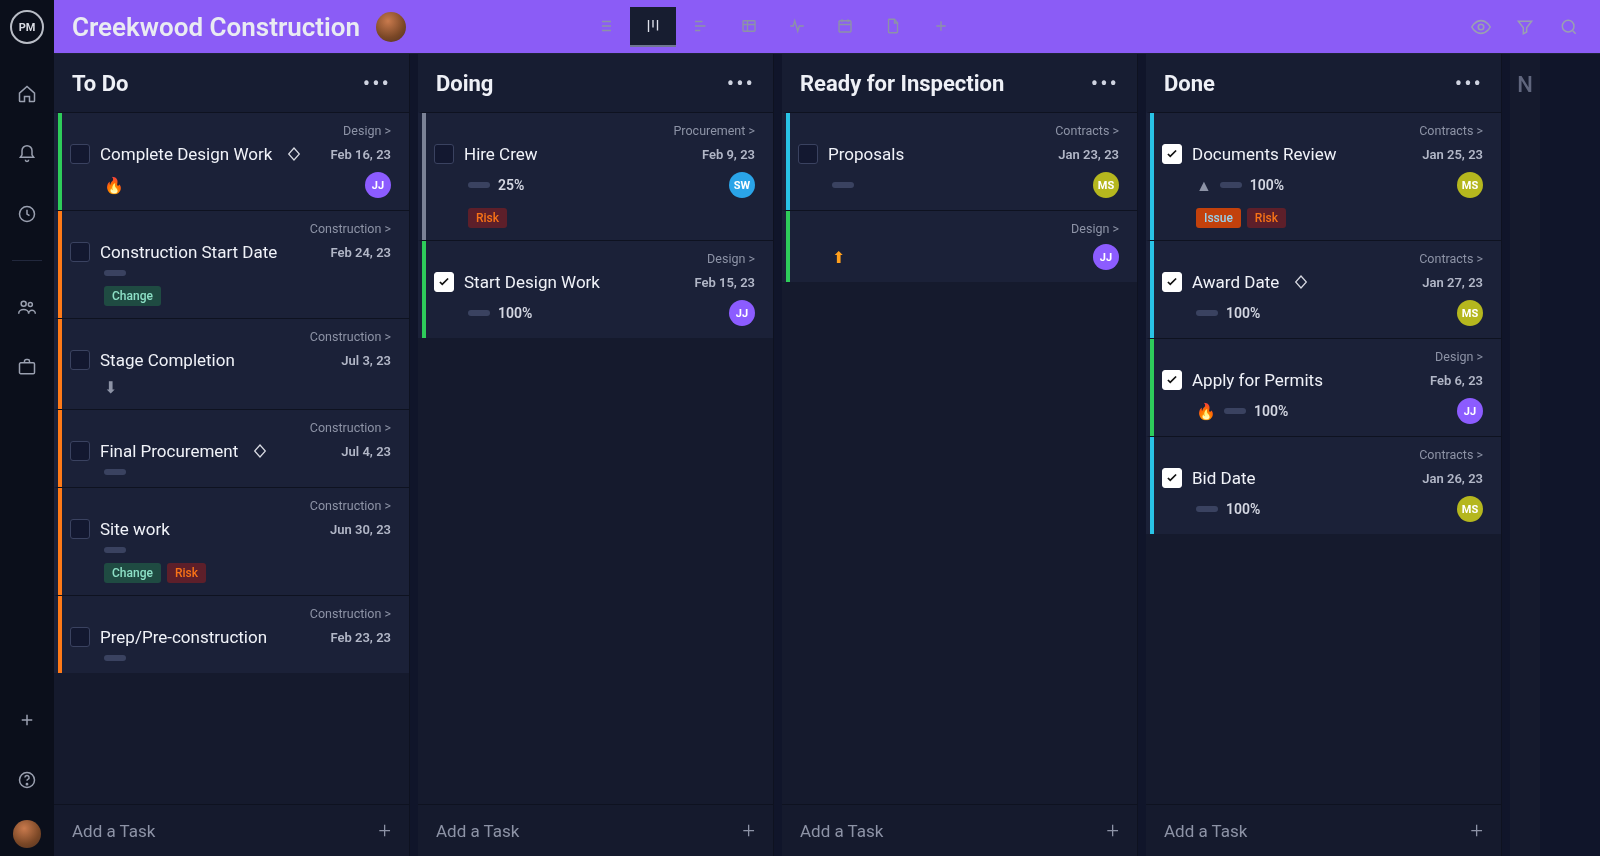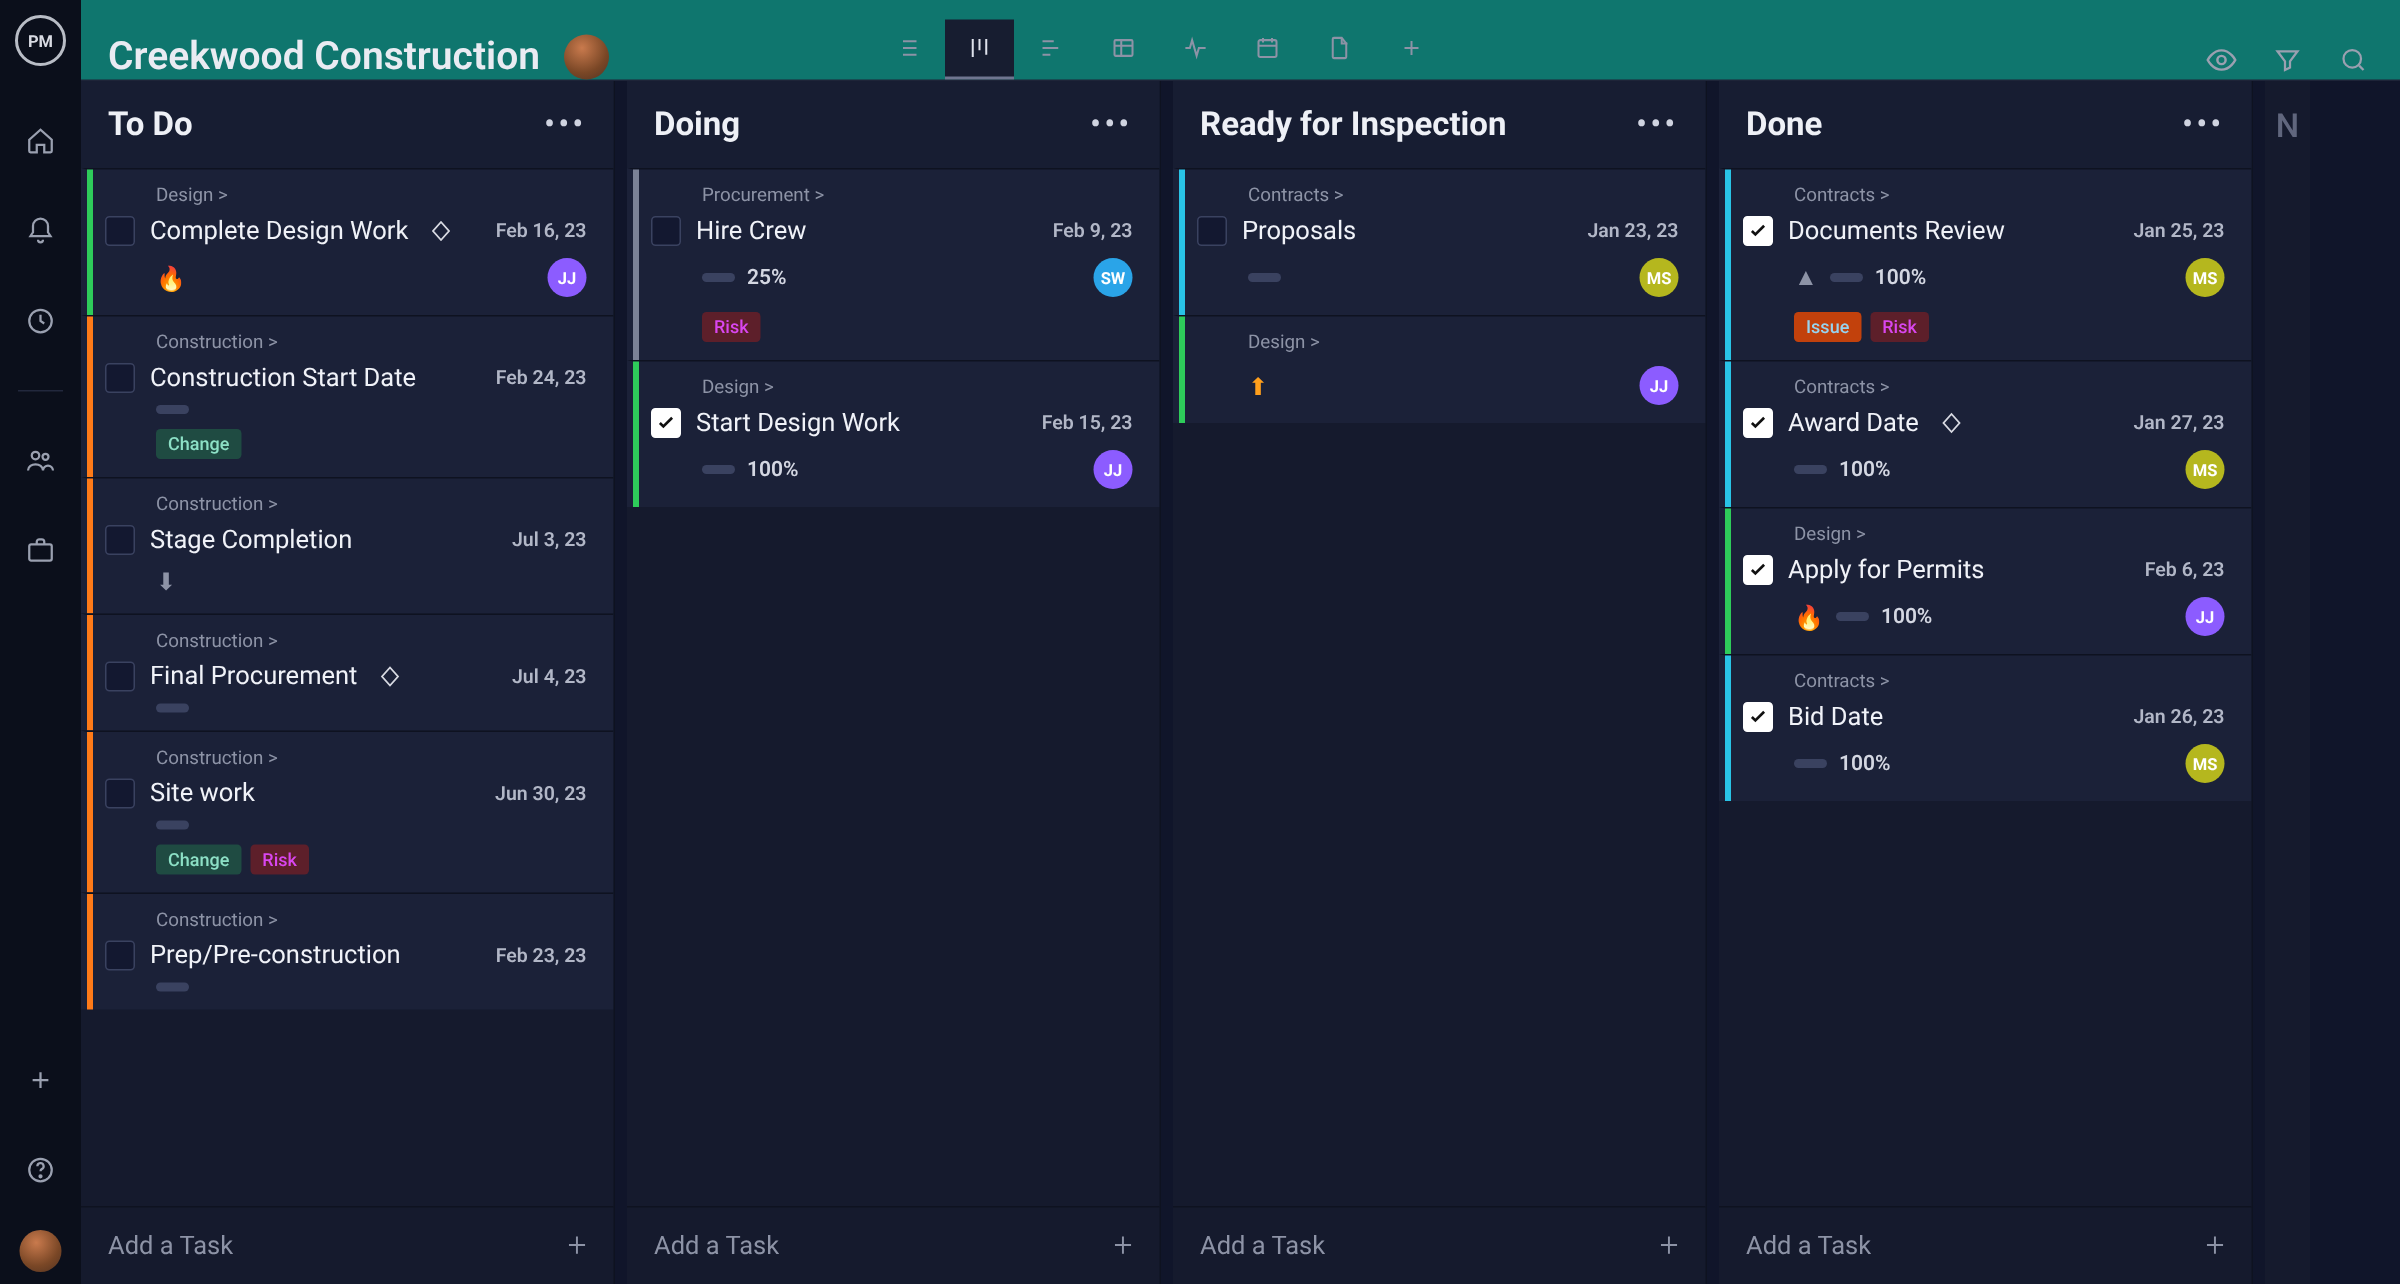--- a/index.html
+++ b/index.html
@@ -41,23 +41,23 @@
   width: 28px; height: 28px; border-radius: 50%;
   background: radial-gradient(circle at 40% 30%, #c97a4d 0%, #7a4726 60%, #503222 100%);
 }
 
 
 .main { flex: 1; display: flex; flex-direction: column; min-width: 0; }
 
 
 .topbar {
   height: 54px;
-  background: #0f766e;
+  background: #8b5cf6;
   border-bottom: 1px solid #1e2438;
-  display: flex; align-items: flex-end; padding: 0 18px;
+  display: flex; align-items: center; padding: 0 18px;
   gap: 16px;
 }
 .topbar .title {
   font-size: 26px; font-weight: 600; color: #e9ebf2;
 }
 .topbar .proj-avatar {
   width: 30px; height: 30px; border-radius: 50%;
   background: radial-gradient(circle at 40% 30%, #c97a4d 0%, #7a4726 60%, #503222 100%);
 }
 .topbar .views {
@@ -71,21 +71,21 @@
 .view-btn.active { border-bottom: 2px solid #6f7690; background: #171d30; color: #dfe2ec; }
 .topbar .right-tools {
   margin-left: auto; display: flex; gap: 18px; color: #9aa0b0;
 }
 .right-tools .tool { width: 26px; height: 26px; display:flex; align-items:center; justify-content:center; cursor:pointer; }
 
 
 .board {
   flex: 1; display: flex; overflow-x: auto; min-width: 0;
   background: #10152a;
-  gap: 8px; padding: 0 2px 0 0;
+  gap: 8px; padding: 0 2px 0 0; text-align: right;
 }
 .column {
   width: 356px; flex: 0 0 356px;
   background: #151a2d;
   display: flex; flex-direction: column;
   border-right: 1px solid #0e1220;
 }
 .col-head {
   height: 58px; display: flex; align-items: center;
   padding: 0 18px; justify-content: space-between;
@@ -137,21 +137,21 @@
 .card .assignee {
   margin-left: auto; width: 26px; height: 26px; border-radius:50%;
   display:flex; align-items:center; justify-content:center;
   font-size: 11px; font-weight:700; color:#fff;
 }
 .card .tags { display:flex; gap:6px; margin: 10px 0 0 34px; }
 .tag {
   font-size: 12px; padding: 3px 8px; border-radius: 3px; font-weight:500;
 }
 .tag.change { background: #1f4b42; color:#8de0c6; }
-.tag.risk { background: #5d1f2a; color:#d946ef; }
+.tag.risk { background: #5d1f2a; color:#f97316; }
 .tag.issue { background: #c2410c; color:#97d3ef; }
 
 .add-task {
   height: 52px; display:flex; align-items:center;
   padding: 0 18px; color: #8d93a6; font-size: 17px;
   justify-content: space-between; cursor:pointer;
   border-top: 1px solid #0e1220;
 }
 .add-task .plus { font-size: 22px; font-weight:300; }
 

